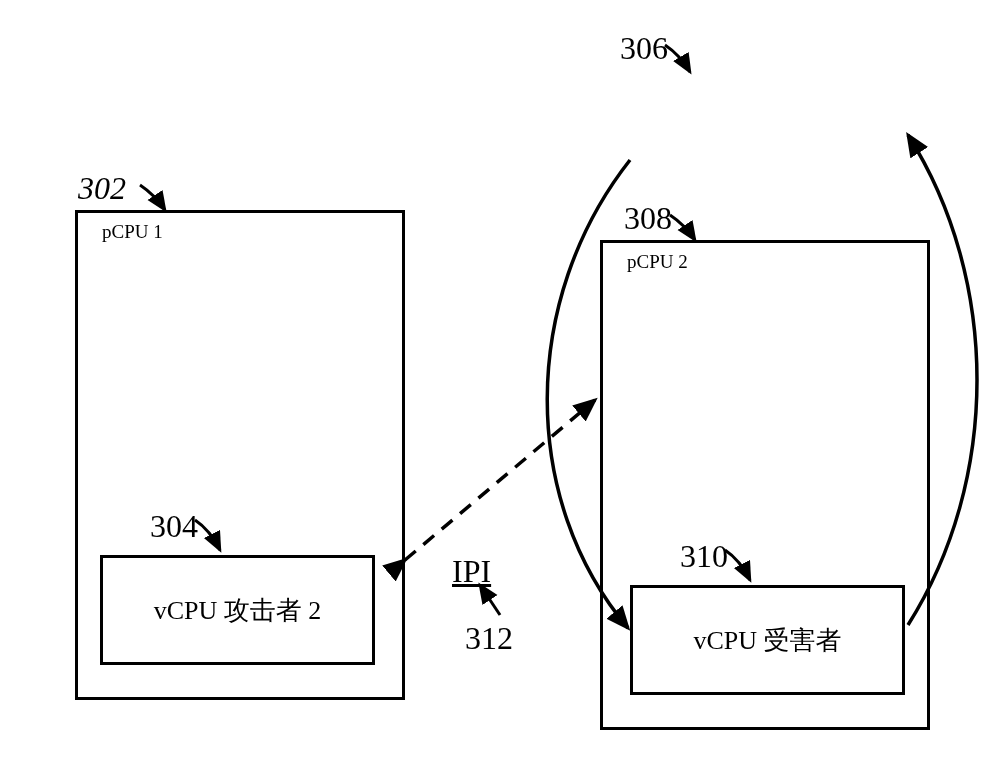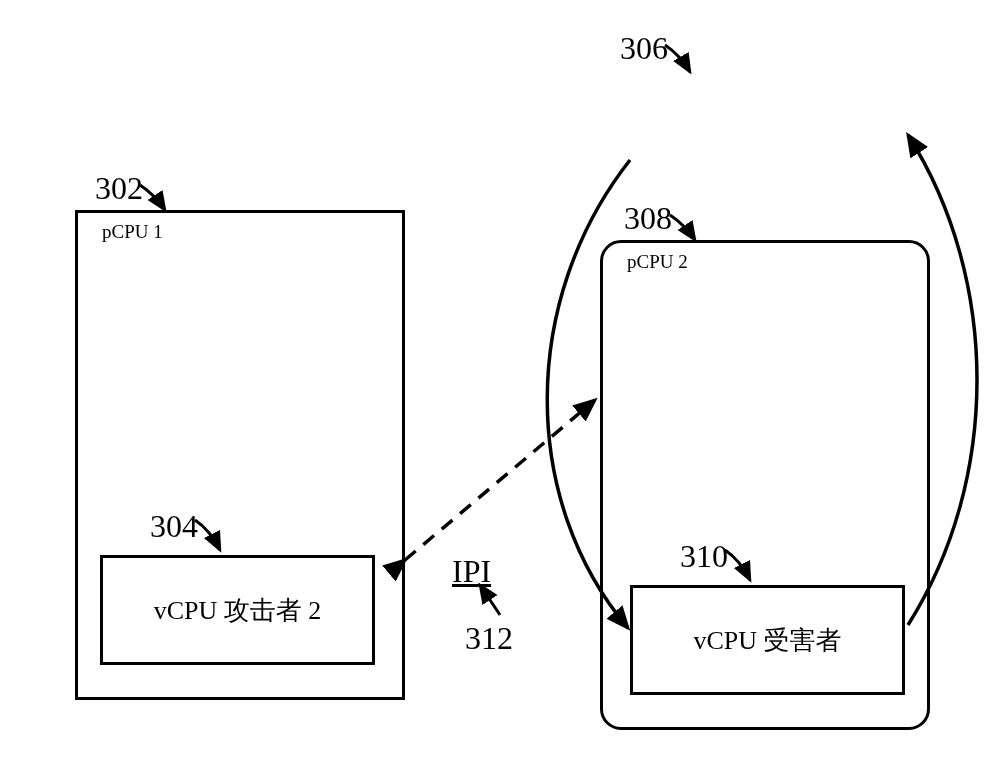--- a/index.html
+++ b/index.html
@@ -62,29 +62,29 @@
 
   <div class="box" style="left:75px; top:210px; width:330px; height:490px; align-items:flex-start;">
     <div class="top-label">pCPU 1</div>
   </div>
 
   <div class="box" style="left:100px; top:555px; width:275px; height:110px;">
     <span class="inner-label">vCPU 攻击者 2</span>
   </div>
 
 
-  <div class="box" style="left:600px; top:240px; width:330px; height:490px; align-items:flex-start;border-radius:21px;">
+  <div class="box" style="left:600px; top:240px; width:330px; height:490px; align-items:flex-start;">
     <div class="top-label">pCPU 2</div>
   </div>
 
   <div class="box" style="left:630px; top:585px; width:275px; height:110px;">
     <span class="inner-label">vCPU 受害者</span>
   </div>
 
-  <span class="label" style="left:95px; top:170px;">302</span>
+  <span class="label" style="left:78px; top:170px;font-style:italic;">302</span>
   <span class="label" style="left:150px; top:508px;">304</span>
   <span class="label" style="left:620px; top:30px;">306</span>
   <span class="label" style="left:624px; top:200px;">308</span>
   <span class="label" style="left:680px; top:538px;">310</span>
   <span class="label" style="left:465px; top:620px;text-align:center;">312</span>
   <span class="label ipi-label" style="left:452px; top:553px;">IPI</span>
 
   <svg class="overlay">
     <defs>
       <marker id="arrowhead" markerWidth="8" markerHeight="8" refX="6" refY="3" orient="auto" markerUnits="strokeWidth">

